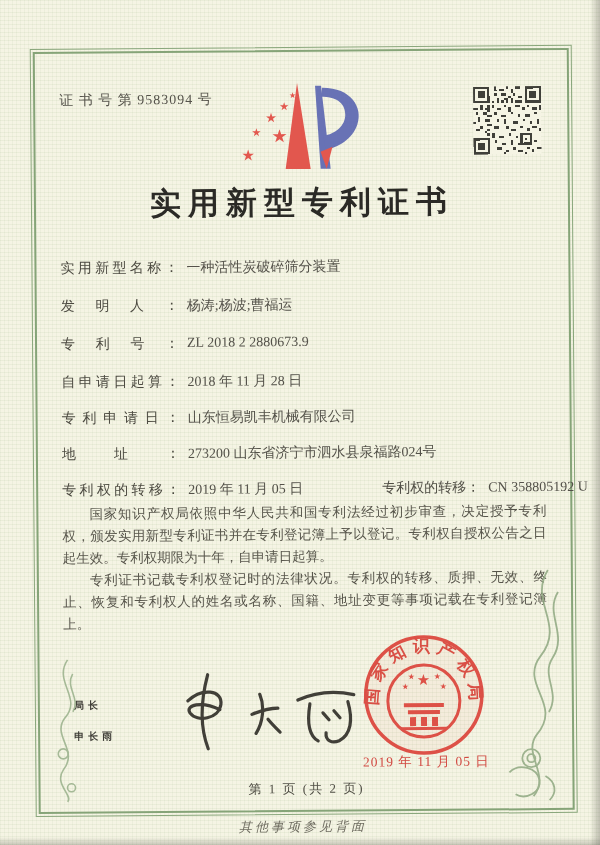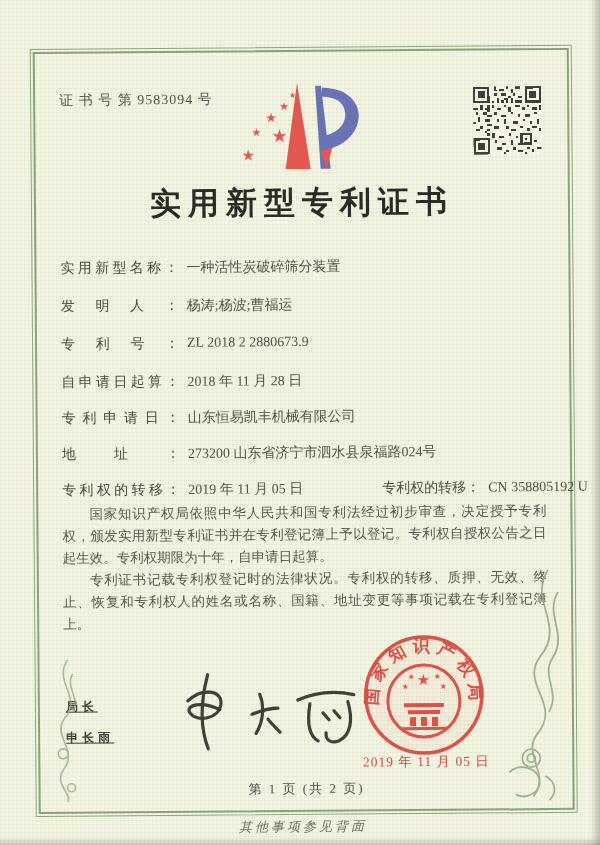--- a/index.html
+++ b/index.html
@@ -31,22 +31,22 @@
   .title{position:absolute;left:0;right:0;top:130px;text-align:center;
     font-size:31px;font-weight:bold;color:#2b2a26;letter-spacing:7px;}
   .field{position:absolute;left:24px;right:24px;font-size:14px;color:#504e45;white-space:nowrap;}
   .flabel{display:inline-block;width:118px;text-align:justify;text-align-last:justify;
     vertical-align:top;color:#4c4a41;}
   .fvalue{margin-left:8px;color:#54524a;}
   .pair2{position:absolute;left:320px;top:0;}
   .paras{position:absolute;left:24px;right:24px;top:450px;font-size:13.5px;
     line-height:22px;color:#57554b;text-align:justify;}
   .paras p{margin:0;text-indent:2em;}
-  .signer{position:absolute;left:26px;font-size:12px;font-weight:600;
-    letter-spacing:4px;color:#3e3c36;text-decoration:underline;}
+  .signer{position:absolute;left:34px;font-size:10px;font-weight:600;
+    letter-spacing:4px;color:#3e3c36;}
   .sig{position:absolute;left:128px;top:610px;width:212px;height:102px;}
   .seal{position:absolute;left:308px;top:568px;width:152px;height:152px;}
   .seal-date{position:absolute;left:296px;top:702px;width:180px;text-align:center;
     font-size:13.5px;color:#d24b43;letter-spacing:1px;}
   .page-info{position:absolute;left:0;right:0;top:728px;text-align:center;
     font-size:13px;color:#514f46;letter-spacing:2px;}
   .note{position:absolute;left:0;right:0;top:818px;text-align:center;
     font-size:13px;font-style:italic;color:#6f6d61;letter-spacing:3px;}
   .orn-l{position:absolute;left:3px;bottom:8px;width:50px;height:150px;opacity:.8;}
   .orn-r{position:absolute;right:3px;bottom:6px;width:90px;height:240px;opacity:.85;}

